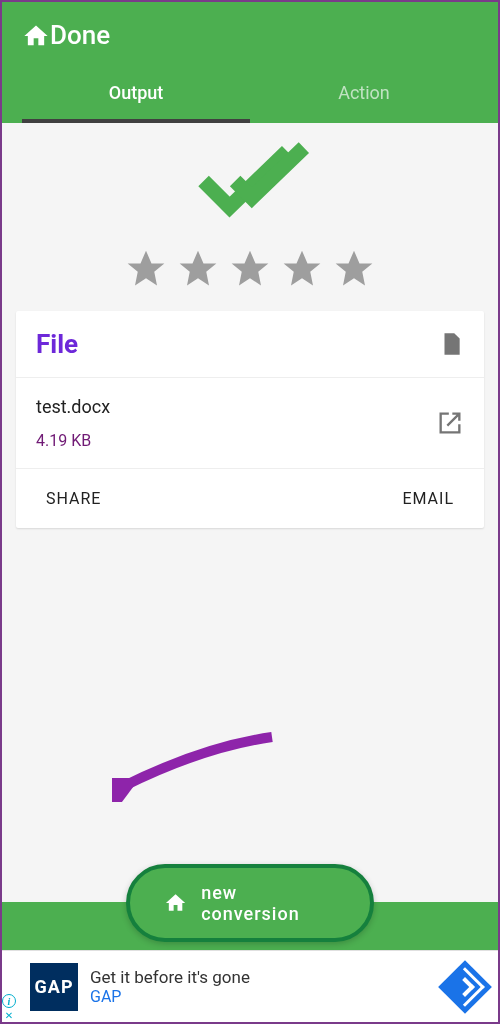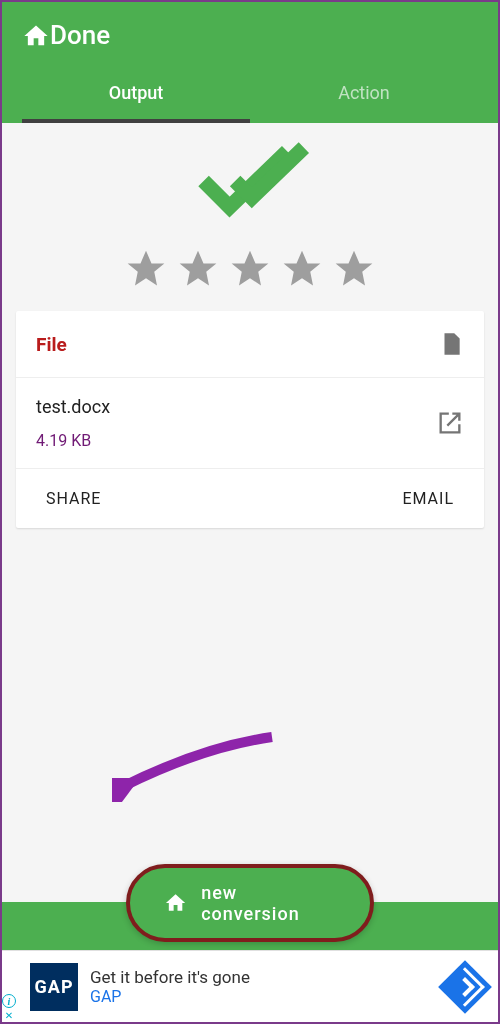--- a/index.html
+++ b/index.html
@@ -11,35 +11,35 @@
 .tabs{display:flex}
 .tab{flex:1;text-align:center;padding:16px 0;font-size:18px;cursor:pointer;color:rgba(255,255,255,.65)}
 .tab.active{color:#fff;border-bottom:4px solid #404040;font-weight:500}
 .content{padding:0;background:#f5f5f5}
 .success{padding:18px 0 14px;text-align:center}
 .check-svg{width:130px;height:80px}
 .stars{display:flex;justify-content:center;gap:8px;padding:8px 0 20px}
 .star{width:44px;height:44px;fill:#9e9e9e;cursor:pointer}
 .card{background:#fff;margin:0 14px 18px;border-radius:2px;box-shadow:0 1px 2px rgba(0,0,0,.12)}
 .card-head{display:flex;justify-content:space-between;align-items:center;padding:18px 20px;border-bottom:1px solid #eee}
-.card-head h2{font-size:19px;font-weight:700;color:#b91c1c}
+.card-head h2{font-size:26px;font-weight:700;color:#6d28d9}
 .file-row{display:flex;justify-content:space-between;align-items:center;padding:18px 20px;border-bottom:1px solid #eee}
 .file-name{font-size:18px;color:#212121}
 .file-size{font-size:16px;color:#701a75;margin-top:14px}
 .open-icon{width:28px;height:28px;fill:#757575;cursor:pointer}
 .file-actions{display:flex}
 .file-act{flex:1;text-align:center;padding:20px 0;font-size:16px;font-weight:400;letter-spacing:1px;color:#212121;cursor:pointer}
 .file-act:first-child{text-align:left;padding-left:30px}
 .file-act:last-child{text-align:right;padding-right:30px}
 .action-list .act{padding:20px;font-size:18px;color:#212121;cursor:pointer}
 .doc-icon{width:26px;height:30px;fill:#757575}
 .list-icon{width:28px;height:22px;fill:#616161;cursor:pointer}
 .arrow{position:absolute;left:110px;top:730px;pointer-events:none}
 .fab-bar{position:absolute;left:0;right:0;bottom:72px;height:48px;background:#4caf50}
-.fab{position:absolute;left:50%;transform:translateX(-50%);bottom:80px;background:#4caf50;border:4px solid #7f1d1d;border-radius:44px;padding:14px 34px;display:flex;align-items:center;gap:14px;color:#fff;cursor:pointer;box-shadow:0 2px 6px rgba(0,0,0,.2)}
+.fab{position:absolute;left:50%;transform:translateX(-50%);bottom:80px;background:#4caf50;border:4px solid #15803d;border-radius:44px;padding:14px 34px;display:flex;align-items:center;gap:14px;color:#fff;cursor:pointer;box-shadow:0 2px 6px rgba(0,0,0,.2)}
 .fab .home-icon{width:24px;height:24px}
 .fab-text{font-size:18px;font-weight:500;letter-spacing:1px}
 .ad{position:absolute;left:0;right:0;bottom:0;height:72px;background:#fff;display:flex;align-items:center;padding:0 14px;border-top:1px solid #e0e0e0}
 .ad-badge{position:absolute;left:0;bottom:0;display:flex;flex-direction:column;font-size:10px}
 .ad-badge span{width:14px;height:14px;display:flex;align-items:center;justify-content:center}
 .ad-i{color:#00aecd;border:1px solid #00aecd;border-radius:50%;font-style:italic;font-family:serif;font-weight:bold}
 .ad-x{color:#00aecd}
 .ad-logo{width:48px;height:48px;background:#002e5f;color:#fff;display:flex;align-items:center;justify-content:center;font-size:18px;font-weight:700;letter-spacing:1px;margin-left:14px}
 .ad-text{margin-left:12px;flex:1}
 .ad-head{font-size:17px;color:#333}

